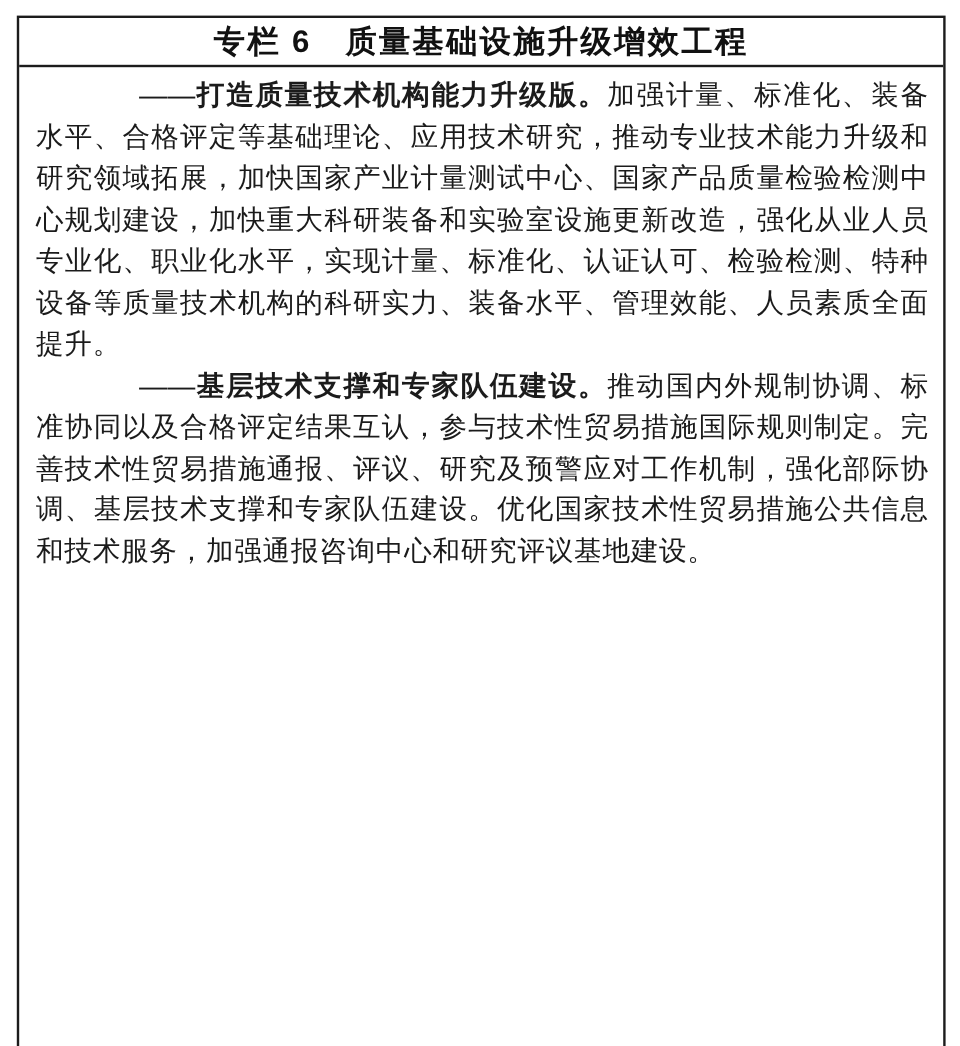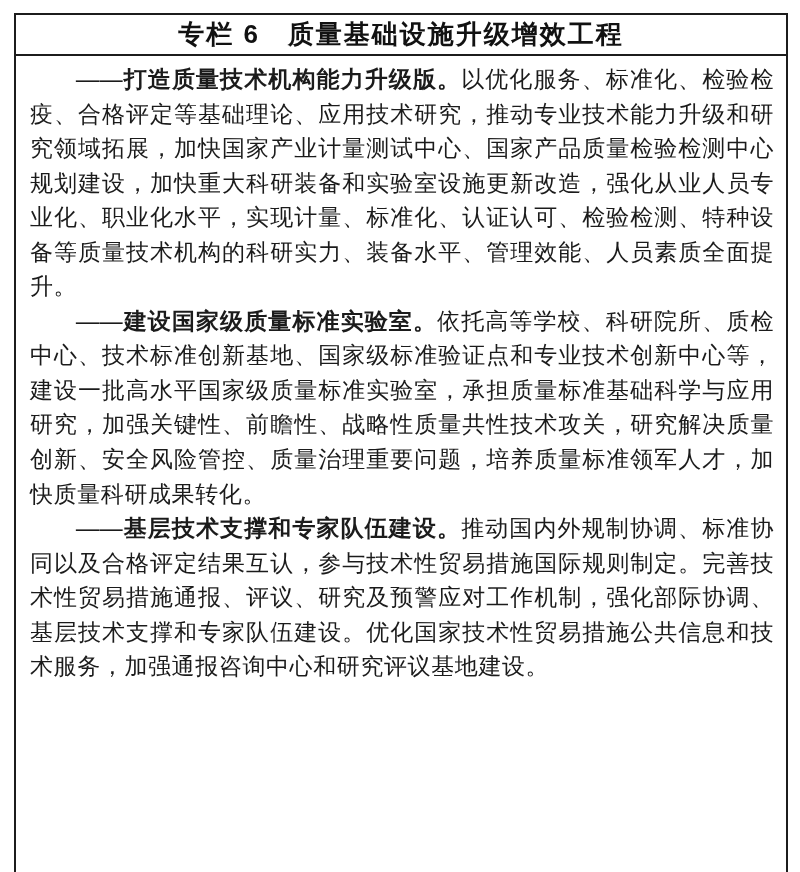--- a/index.html
+++ b/index.html
@@ -49,27 +49,27 @@
     text-justify: inter-ideograph;
     color: #1b1b1b;
   }
   .box-body p {
     margin: 0;
     padding: 0;
     text-indent: 2em;
   }
   .lead {
     font-weight: 700;
+    margin-left: 40px;
   }
 </style>
 </head>
 <body>
 
 <div class="page">
   <div class="callout-box">
     <div class="box-title">专栏 6　质量基础设施升级增效工程</div>
     <div class="box-body">
-      <p><span class="lead">——打造质量技术机构能力升级版。</span><span>以优化服务、标准化、检验检疫、合格评定等基础理论、应用技术研究，推动专业技术能力升级和研究领域拓展，加快国家产业计量测试中心、国家产品质量检验检测中心规划建设，加快重大科研装备和实验室设施更新改造，强化从业人员专业化、职业化水平，实现计量、标准化、认证认可、检验检测、特种设备等质量技术机构的科研实力、装备水平、管理效能、人员素质全面提升。</span></p>
-      <p><span class="lead">——建设国家级质量标准实验室。</span><span>依托高等学校、科研院所、质检中心、技术标准创新基地、国家级标准验证点和专业技术创新中心等，建设一批高水平国家级质量标准实验室，承担质量标准基础科学与应用研究，加强关键性、前瞻性、战略性质量共性技术攻关，研究解决质量创新、安全风险管控、质量治理重要问题，培养质量标准领军人才，加快质量科研成果转化。</span></p>
+      <p><span class="lead">——打造质量技术机构能力升级版。</span><span>加强计量、标准化、装备水平、合格评定等基础理论、应用技术研究，推动专业技术能力升级和研究领域拓展，加快国家产业计量测试中心、国家产品质量检验检测中心规划建设，加快重大科研装备和实验室设施更新改造，强化从业人员专业化、职业化水平，实现计量、标准化、认证认可、检验检测、特种设备等质量技术机构的科研实力、装备水平、管理效能、人员素质全面提升。</span></p>
       <p><span class="lead">——基层技术支撑和专家队伍建设。</span><span>推动国内外规制协调、标准协同以及合格评定结果互认，参与技术性贸易措施国际规则制定。完善技术性贸易措施通报、评议、研究及预警应对工作机制，强化部际协调、基层技术支撑和专家队伍建设。优化国家技术性贸易措施公共信息和技术服务，加强通报咨询中心和研究评议基地建设。</span></p>
     </div>
   </div>
 </div>
 
 </body></html>

